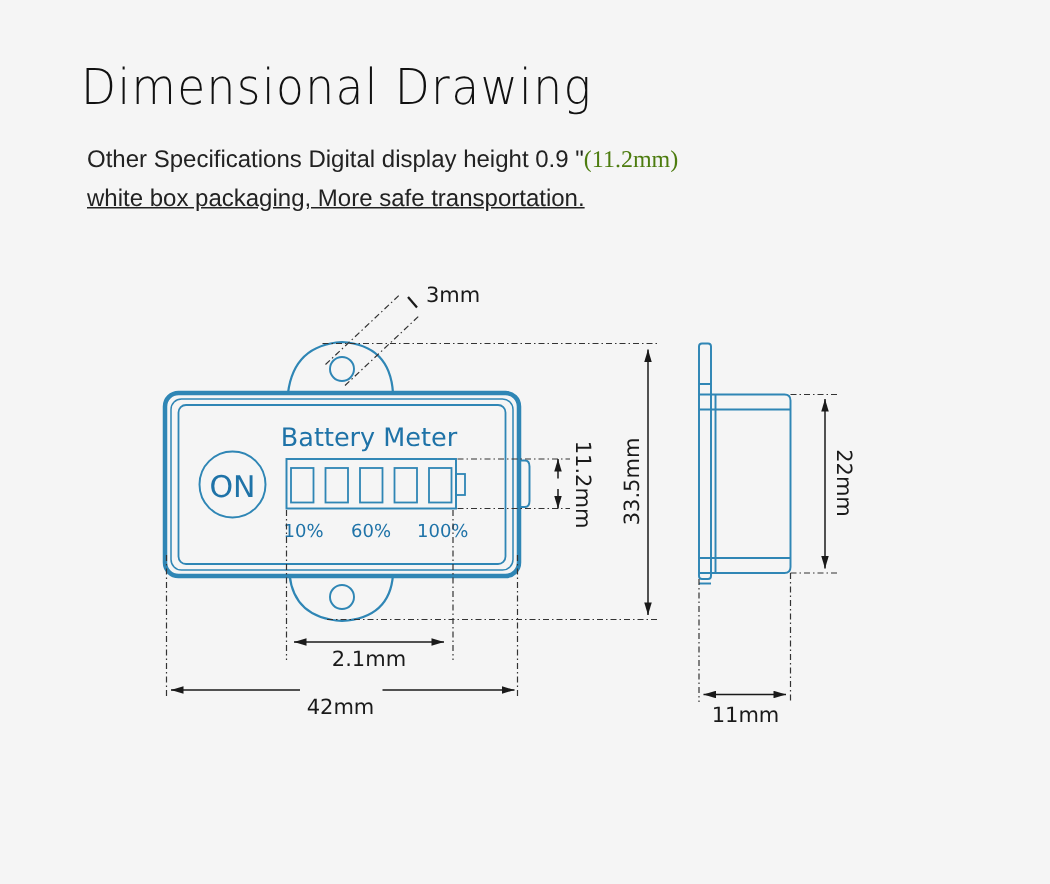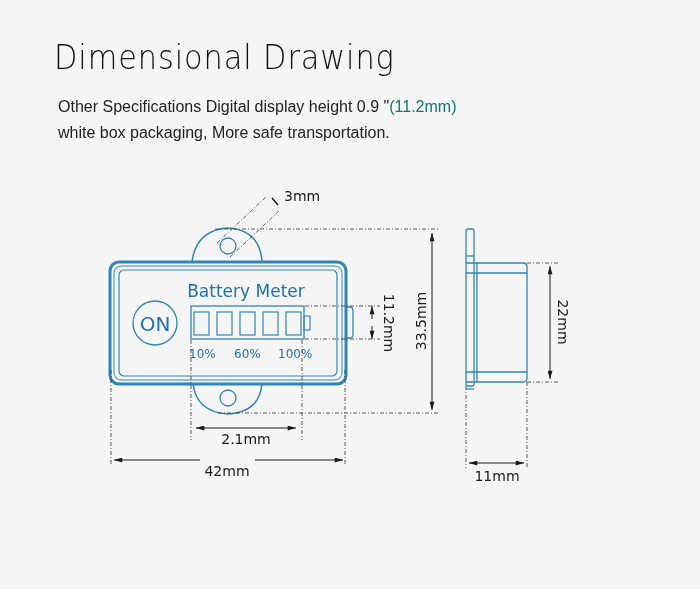--- a/index.html
+++ b/index.html
@@ -19,22 +19,22 @@
       transform: scaleX(0.92); transform-origin: left top;
       white-space: nowrap;
     }
     .spec {
       position: absolute; left: 58px;
       font-family: "Liberation Sans", sans-serif;
       font-size: 16px; color: #222;
       white-space: nowrap;
     }
     .spec1 { top: 98px; }
-    .spec2 { top: 124px; }
-    .accent { color: #0f766e; }
+    .spec2 { top: 124px; text-decoration: underline; }
+    .accent { color: #4d7c0f; font-family: Liberation Serif, serif; }
     svg.drawing { position: absolute; left: 0; top: 0; }
     .dimtxt { font-family: "DejaVu Sans", sans-serif; font-size: 14px; fill: #1a1a1a; }
   </style>
 </head>
 <body>
 
 <div class="title">Dimensional Drawing</div>
 <div class="spec spec1"><span>Other Specifications Digital display height 0.9 "</span><span class="accent">(11.2mm)</span></div>
 <div class="spec spec2">white box packaging, More safe transportation.</div>
 

